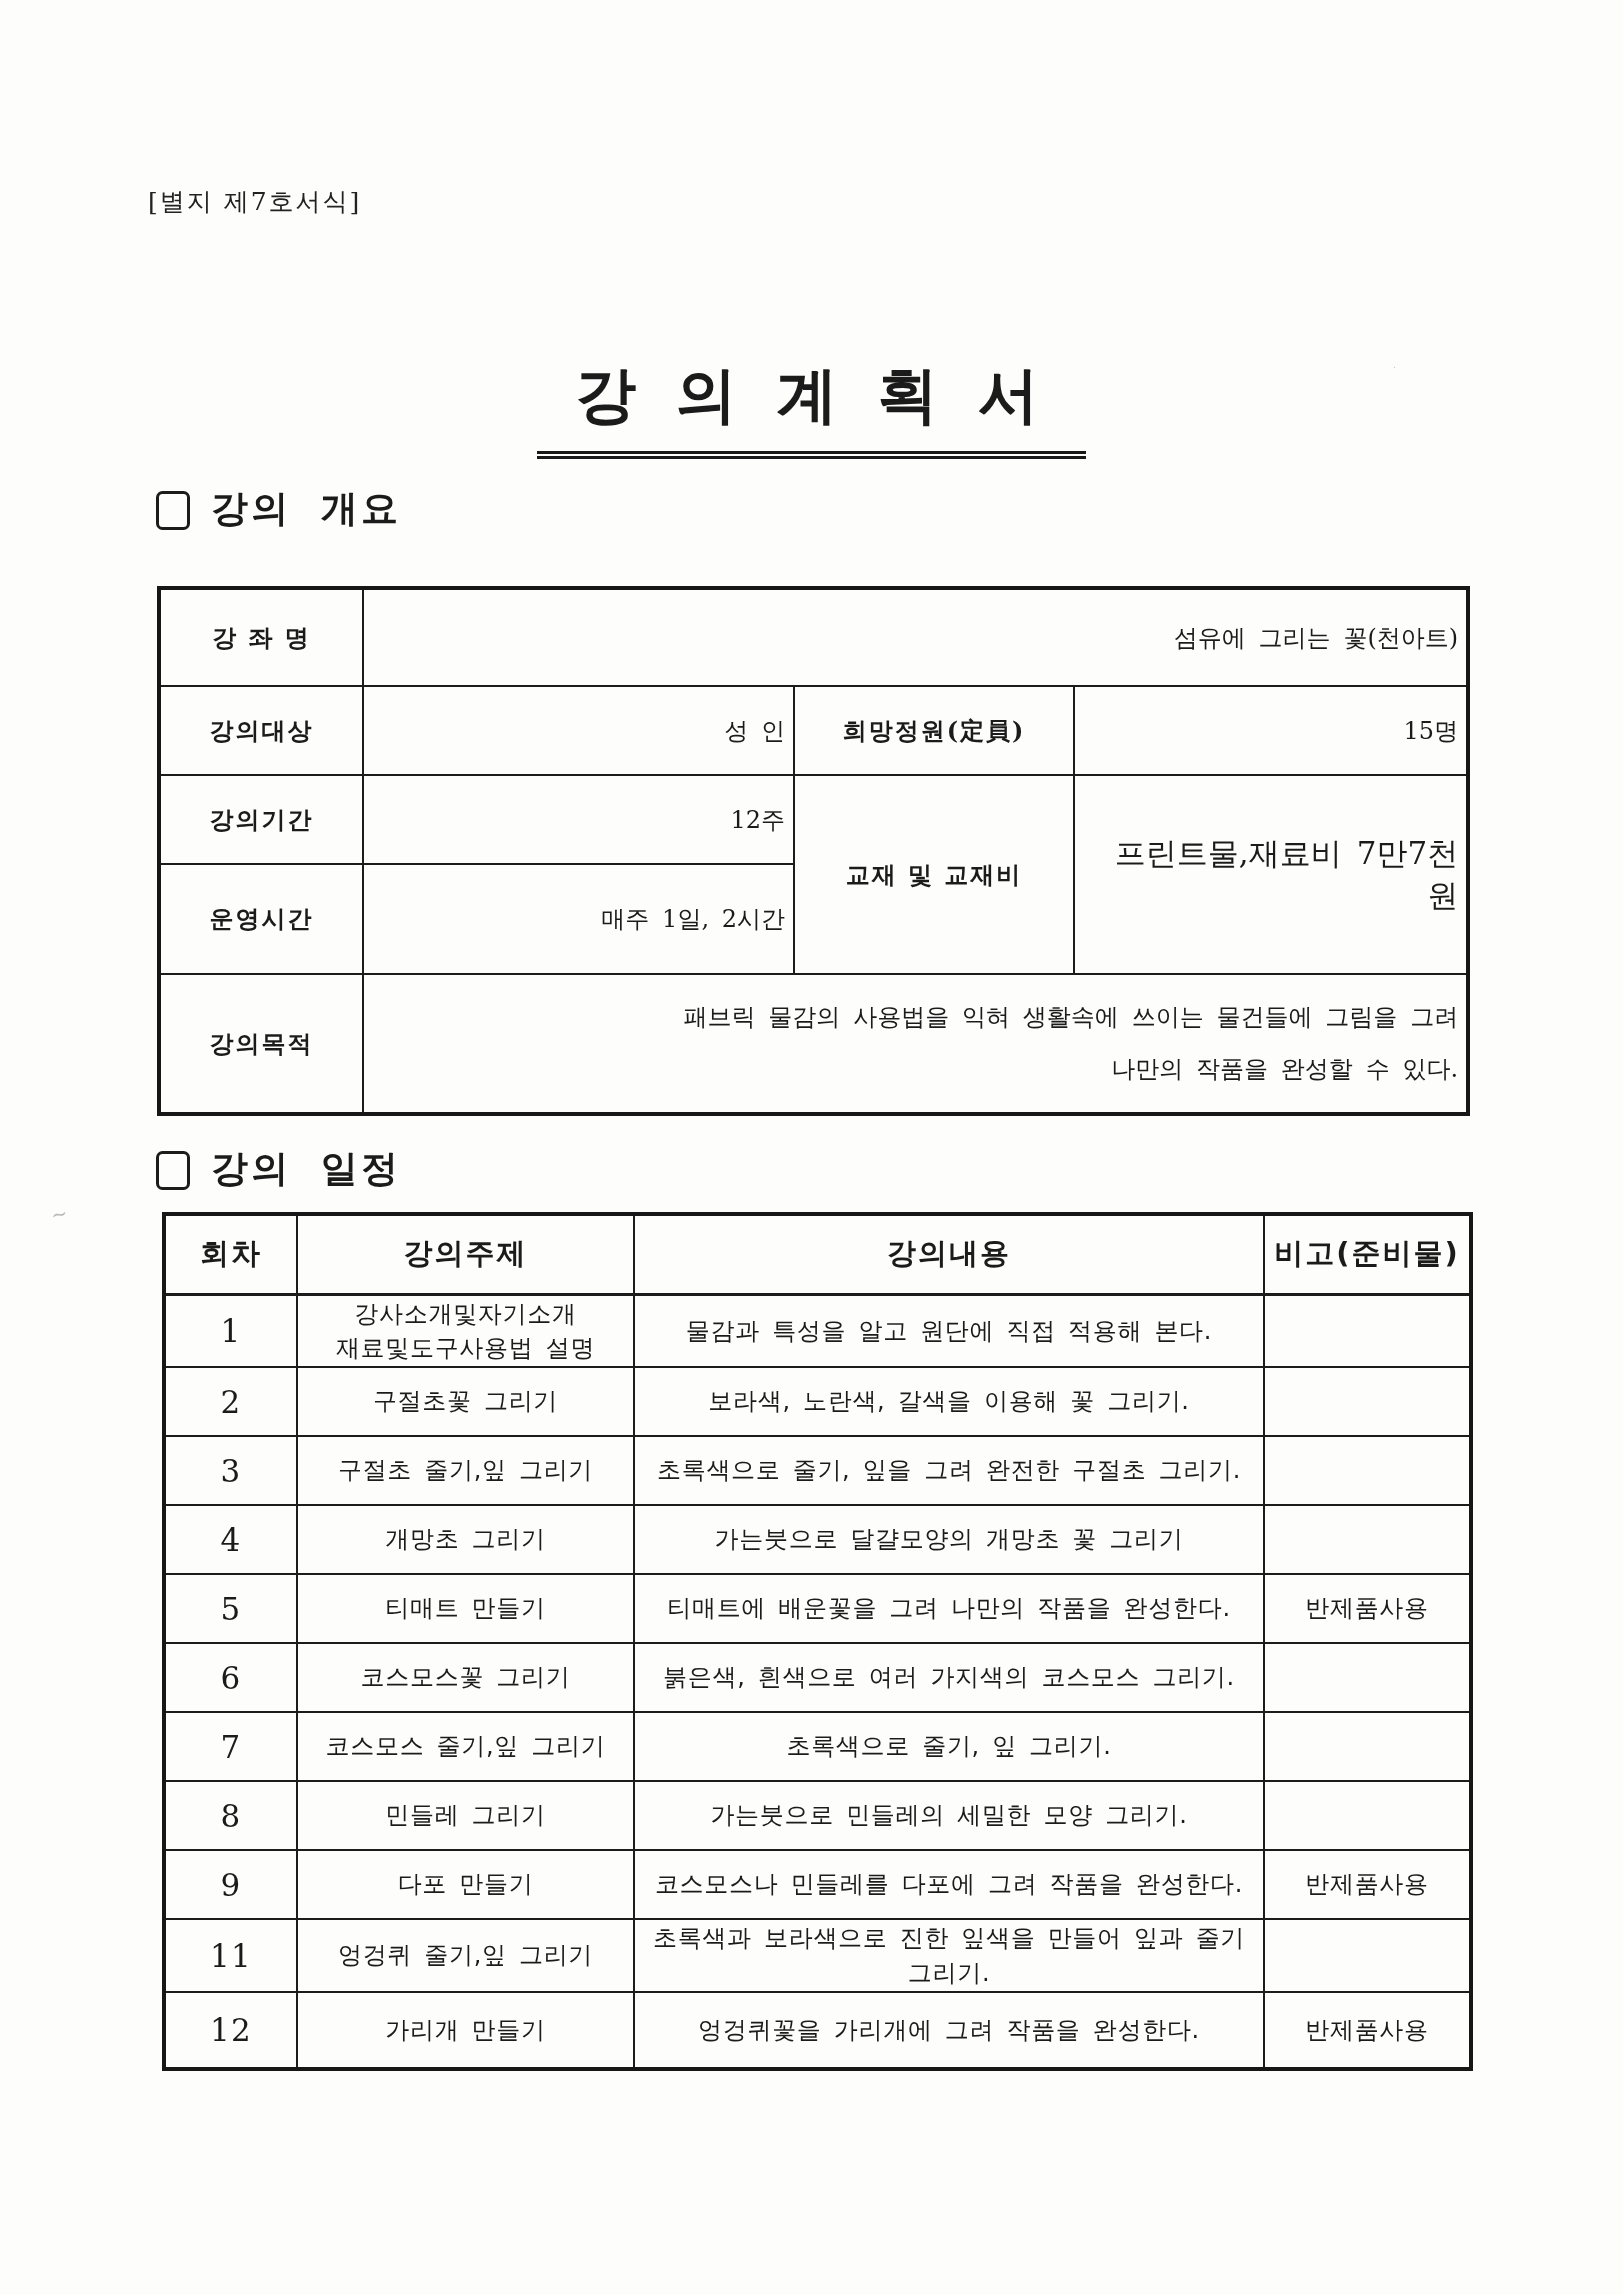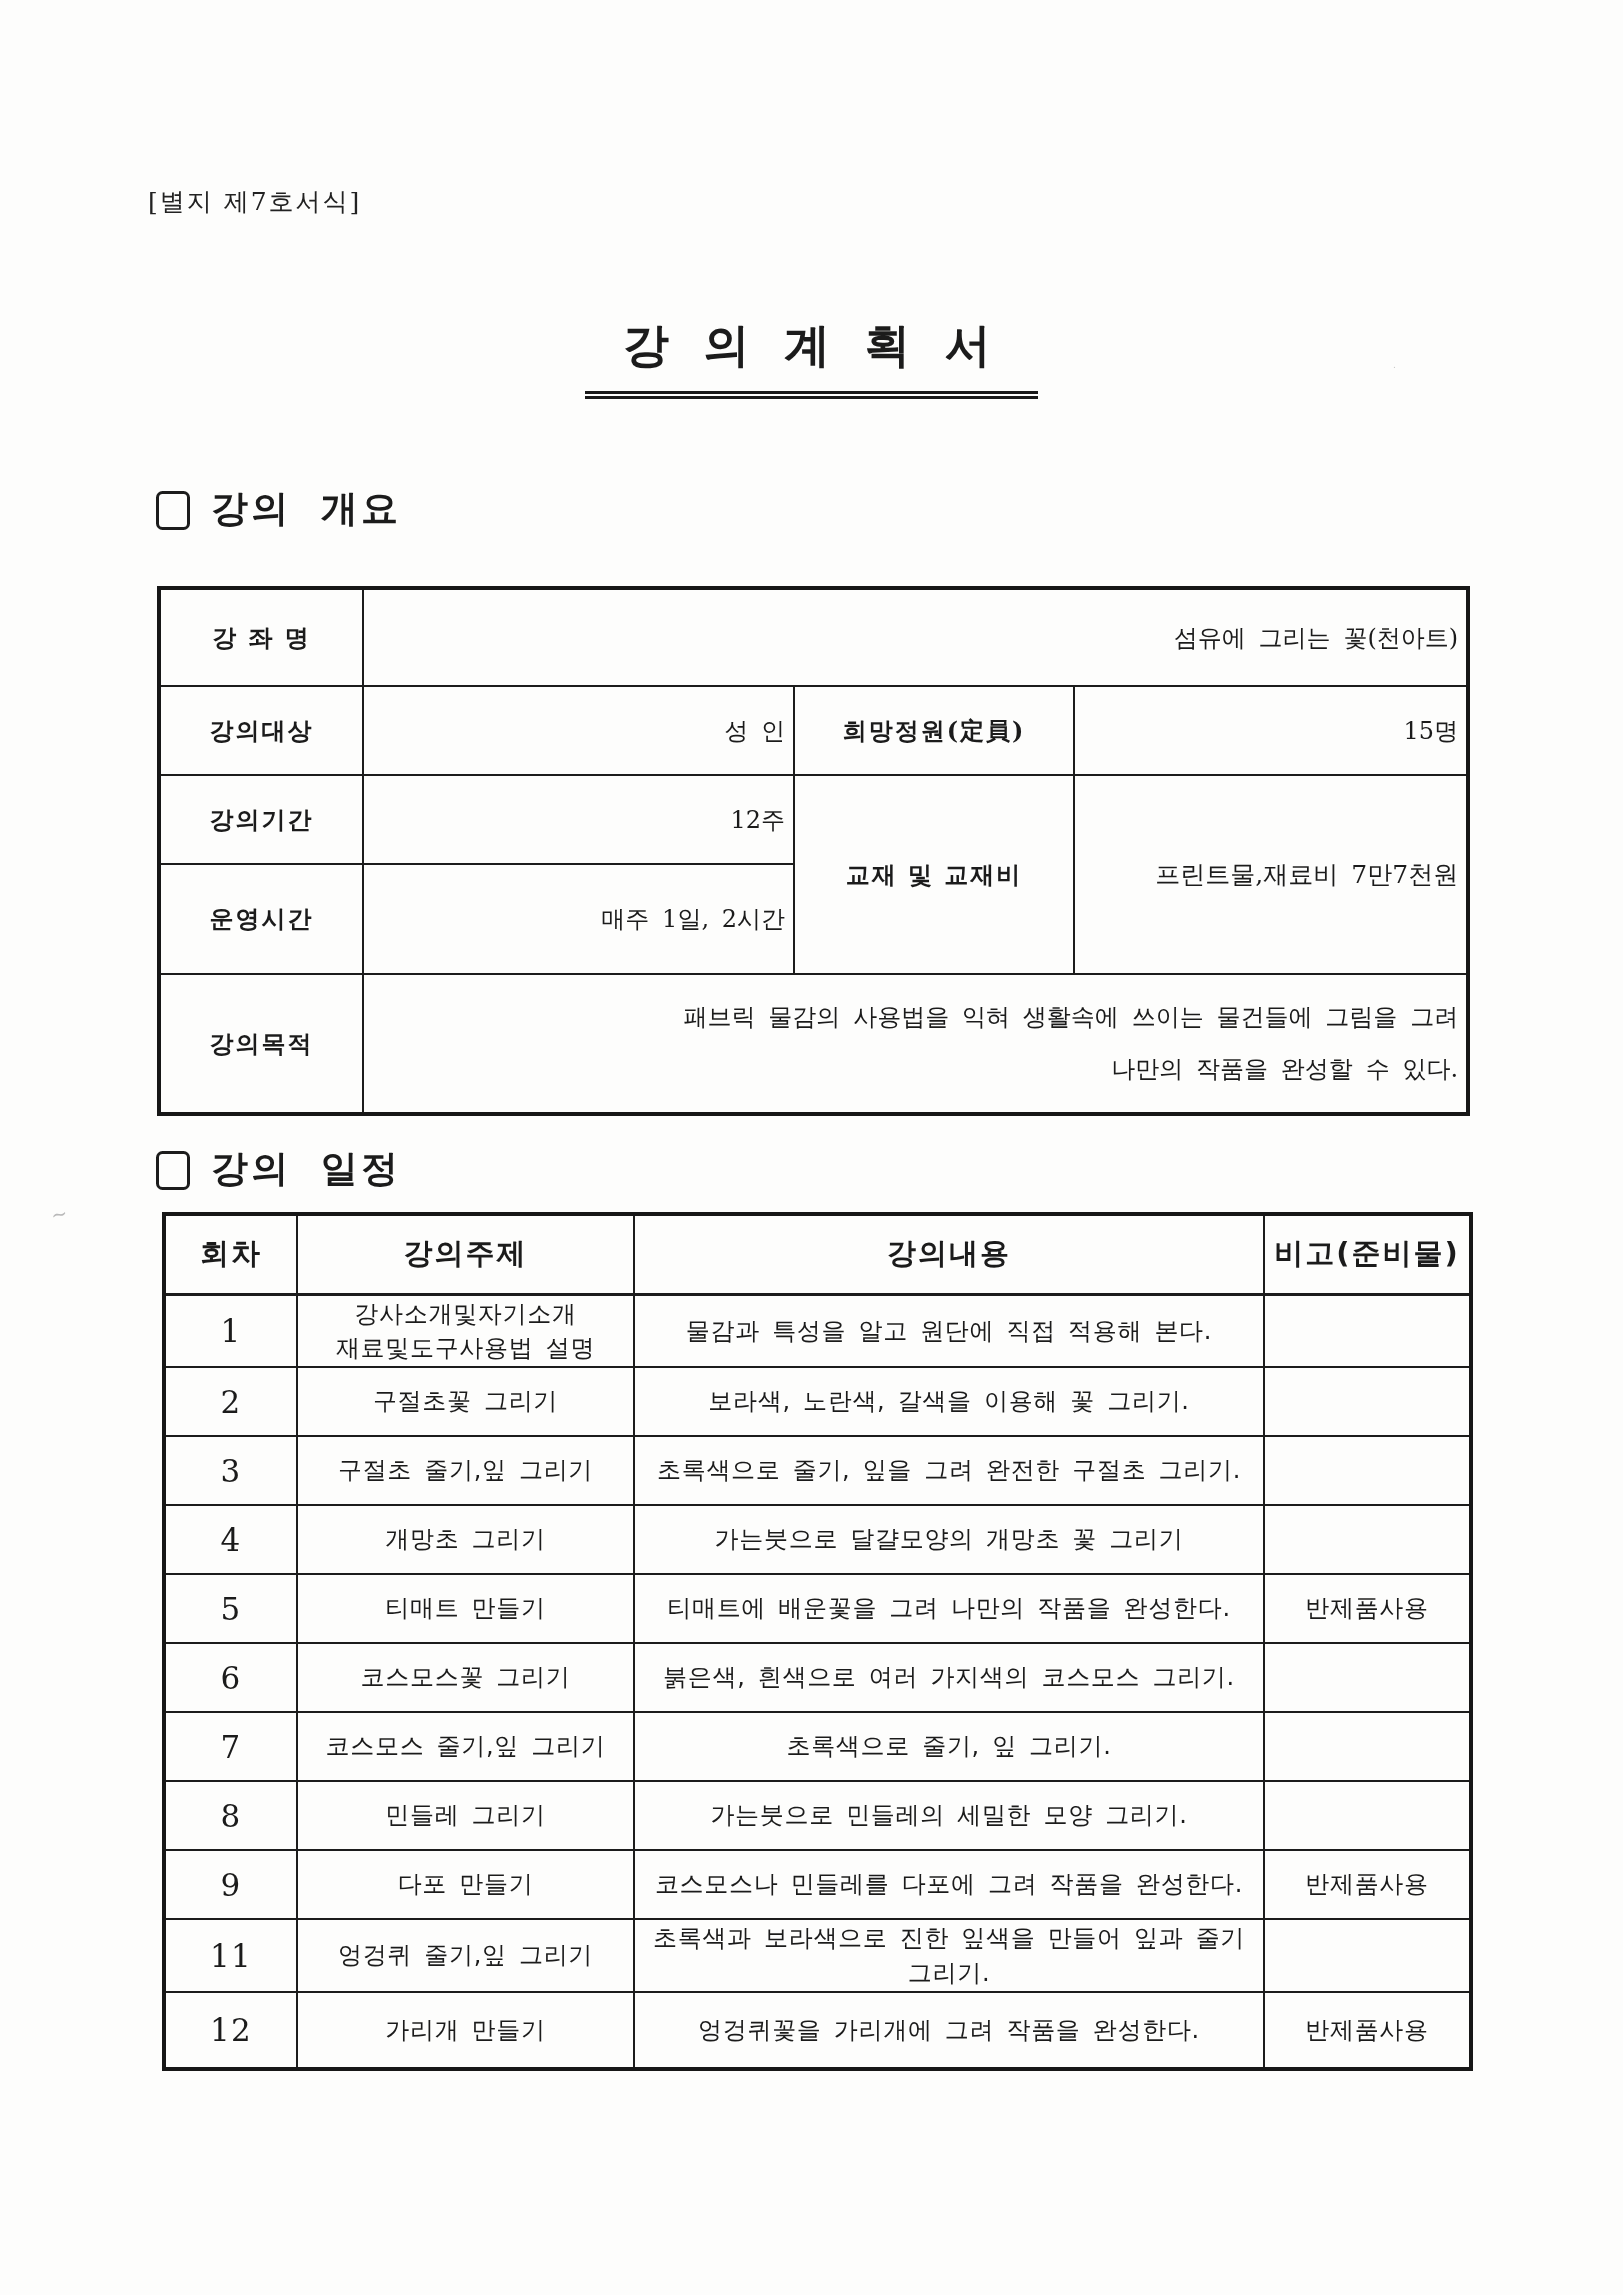--- a/index.html
+++ b/index.html
@@ -16,24 +16,25 @@
   
   .form-note {
     position:absolute; left:148px; top:185px;
     font-size:25px; letter-spacing:2px; color:#222;
   }
 
   
   .title-wrap { position:absolute; left:0; top:315px; width:100%; text-align:center; }
   .doc-title {
     display:inline-block;
-    font-size:46px; font-weight:600; letter-spacing:9.2px;
+    font-size:61px; font-weight:600; letter-spacing:9.2px;
     padding:0 38px 14.4px 38px;
     border-bottom:8.5px double #191919;
     white-space:nowrap;
+    margin-top:40px;
   }
 
   
   .section-heading { position:absolute; display:flex; align-items:center; gap:21px; }
   .sec1 { left:156px; top:484px; }
   .sec2 { left:156px; top:1144px; }
   .sec-box {
     width:34px; height:39px; flex:0 0 auto;
     border:3.3px solid #1c1c1c; border-radius:6.5px; margin-top:2.6px;
     background:transparent;
@@ -45,21 +46,21 @@
   td, th { vertical-align:middle; overflow:hidden; }
 
   
   .t1 {
     position:absolute; left:157px; top:586px; width:1309px;
     border:4.6px solid #171717;
   }
   .t1 td { border:2px solid #1c1c1c; font-size:24px; }
   .t1 .lbl { text-align:center; font-weight:600; letter-spacing:2px; padding:0 3.9px; }
   .t1 .val { text-align:right; padding:5.2px 7.9px 5.2px 18.3px; word-spacing:5.2px; }
-  .t1 .val-materials { font-size:25px; padding-left:10.5px; letter-spacing:0; }
+  .t1 .val-materials { font-size:31px; padding-left:10.5px; letter-spacing:0; }
   .r-name td { height:98px; }
   .r-target td { height:89px; }
   .r-duration td { height:89px; }
   .r-hours td { height:110px; }
   .r-purpose td { height:140px; }
   .purpose-cell {
     white-space:pre-line; line-height:2.15; font-size:29.5px;
     padding:6.5px 11.8px 6.5px 19.6px; word-spacing:9.8px;
   }
 

